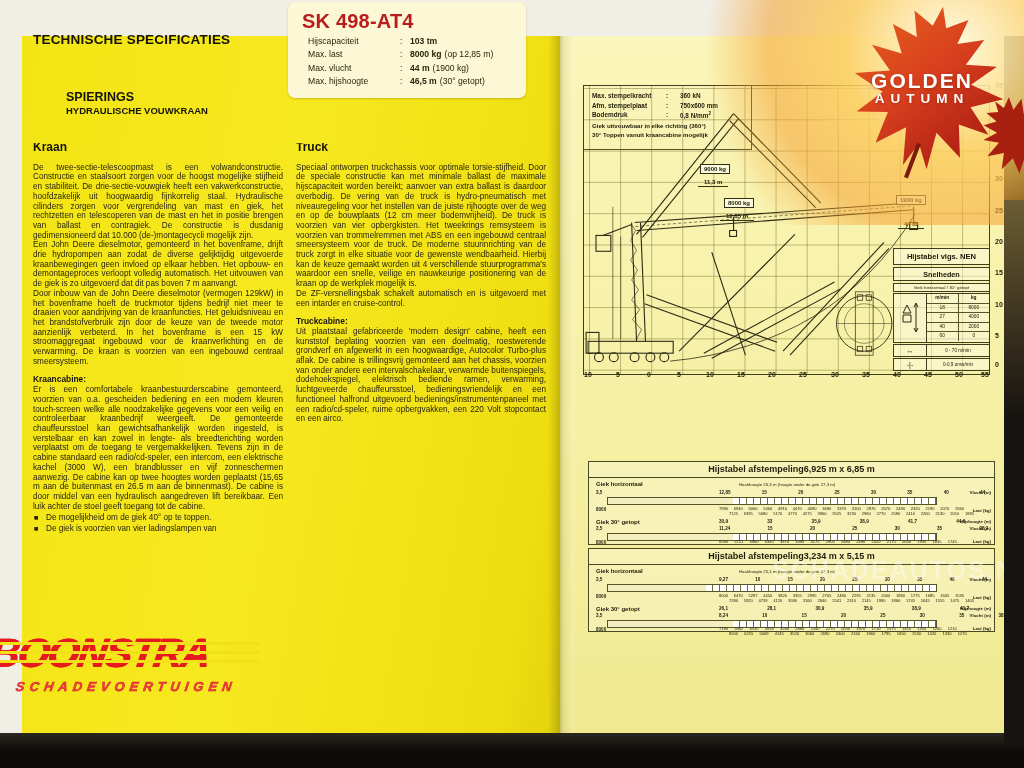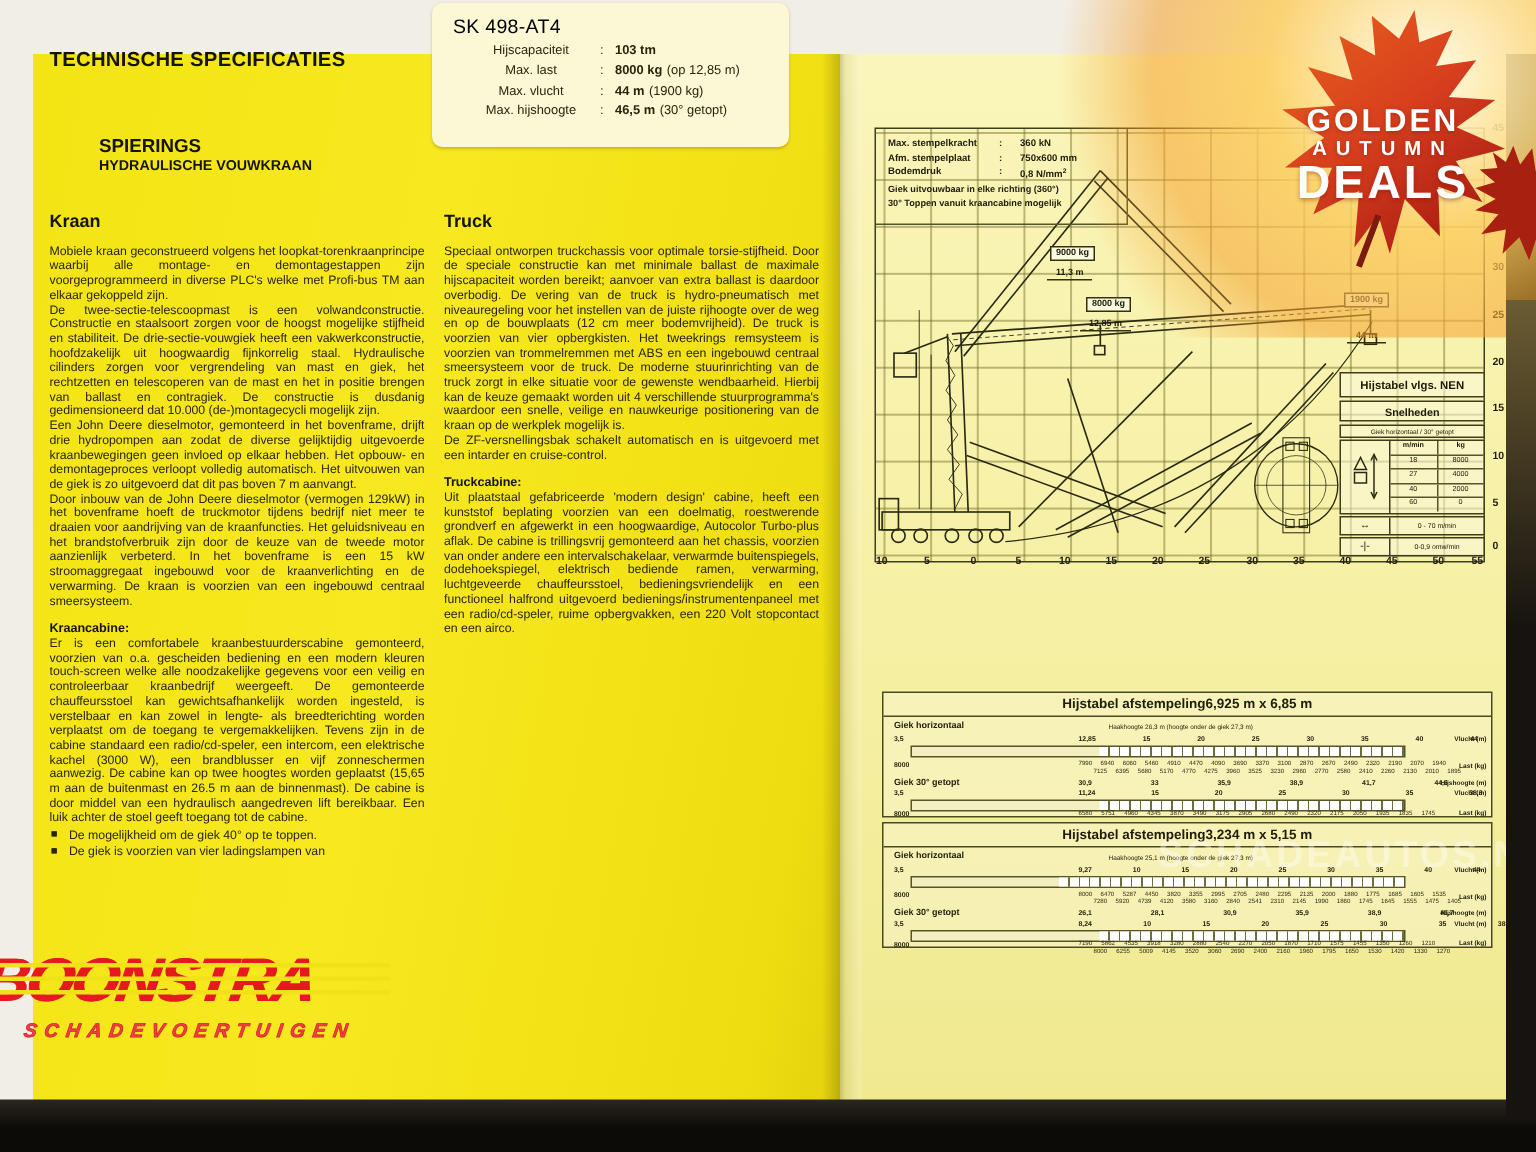--- a/index.html
+++ b/index.html
@@ -25,23 +25,23 @@
   .col{width:250px;color:#29250d;font-size:8.2px;line-height:9.7px;text-align:justify;}
   .col p{margin:0 0 9px 0;}
   .sec-h{font-weight:bold;font-size:12px;margin:0 0 10px 0;color:#161408;}
   .sub-h{font-weight:bold;font-size:8.4px;margin:0;color:#161408;}
   .bullets{margin:2px 0 0 0;padding:0;list-style:none;}
   .bullets li{position:relative;padding-left:13px;margin-bottom:1px;text-align:left;}
   .bullets .bm{position:absolute;left:1px;top:0;font-size:7px;}
   
   .spec-box{left:288px;top:2px;width:238px;height:96px;background:#fcf8d6;border-radius:7px;
     box-shadow:0 1px 2px rgba(120,100,0,.35);padding:8px 0 0 14px;box-sizing:border-box;}
-  .spec-box .model{font-weight:normal;font-size:13px;color:#000000;letter-spacing:.2px;}
+  .spec-box .model{font-weight:bold;font-size:20px;color:#b91c1c;letter-spacing:.2px;}
   .spec-row{display:flex;font-size:8.6px;color:#29250d;margin-top:3.2px;padding-left:6px;}
-  .spec-row .lab{width:92px;text-align:center;}
+  .spec-row .lab{width:92px;}
   .spec-row .sep{width:10px;}
   .spec-row b{font-weight:bold;}
   .spec-row .ext{margin-left:3px;}
   
   .logo{left:-10px;top:630px;width:300px;}
   .logo-name{font-style:italic;font-weight:900;font-size:41px;letter-spacing:-2px;
     color:#e6191f;transform:skewX(-8deg);white-space:nowrap;
     text-shadow:1px 0 #e6191f;}
   .logo-slit{position:absolute;left:0;width:270px;height:3px;background:#f1e118;}
   .logo-sub{font-style:italic;font-weight:bold;font-size:13px;letter-spacing:5px;
@@ -116,21 +116,20 @@
   <div class="abs page-left"></div>
   <div class="abs page-right"></div>
   <div class="abs fold"></div>
 
   <div class="abs h-main" style="left:33px;top:32px;">TECHNISCHE SPECIFICATIES</div>
   <div class="abs h-brand" style="left:66px;top:90px;">SPIERINGS</div>
   <div class="abs h-brand-sub" style="left:66px;top:105px;">HYDRAULISCHE VOUWKRAAN</div>
 
   <div class="abs col" style="left:33px;top:143px;height:585px;overflow:hidden;">
     <div class="sec-h">Kraan</div>
-    <p style="margin-bottom:0;">Mobiele kraan geconstrueerd volgens het loopkat-torenkraanprincipe waarbij alle montage- en demontagestappen zijn voorgeprogrammeerd in diverse PLC's welke met Profi-bus TM aan elkaar gekoppeld zijn.</p>
     <p style="margin-bottom:0;">De twee-sectie-telescoopmast is een volwandconstructie. Constructie en staalsoort zorgen voor de hoogst mogelijke stijfheid en stabiliteit. De drie-sectie-vouwgiek heeft een vakwerkconstructie, hoofdzakelijk uit hoogwaardig fijnkorrelig staal. Hydraulische cilinders zorgen voor vergrendeling van mast en giek, het rechtzetten en telescoperen van de mast en het in positie brengen van ballast en contragiek. De constructie is dusdanig gedimensioneerd dat 10.000 (de-)montagecycli mogelijk zijn.</p>
     <p style="margin-bottom:0;">Een John Deere dieselmotor, gemonteerd in het bovenframe, drijft drie hydropompen aan zodat de diverse gelijktijdig uitgevoerde kraanbewegingen geen invloed op elkaar hebben. Het opbouw- en demontageproces verloopt volledig automatisch. Het uitvouwen van de giek is zo uitgevoerd dat dit pas boven 7 m aanvangt.</p>
     <p>Door inbouw van de John Deere dieselmotor (vermogen 129kW) in het bovenframe hoeft de truckmotor tijdens bedrijf niet meer te draaien voor aandrijving van de kraanfuncties. Het geluidsniveau en het brandstofverbruik zijn door de keuze van de tweede motor aanzienlijk verbeterd. In het bovenframe is een 15 kW stroomaggregaat ingebouwd voor de kraanverlichting en de verwarming. De kraan is voorzien van een ingebouwd centraal smeersysteem.</p>
     <div class="sub-h">Kraancabine:</div>
     <p style="margin-bottom:2px;">Er is een comfortabele kraanbestuurderscabine gemonteerd, voorzien van o.a. gescheiden bediening en een modern kleuren touch-screen welke alle noodzakelijke gegevens voor een veilig en controleerbaar kraanbedrijf weergeeft. De gemonteerde chauffeursstoel kan gewichtsafhankelijk worden ingesteld, is verstelbaar en kan zowel in lengte- als breedterichting worden verplaatst om de toegang te vergemakkelijken. Tevens zijn in de cabine standaard een radio/cd-speler, een intercom, een elektrische kachel (3000 W), een brandblusser en vijf zonneschermen aanwezig. De cabine kan op twee hoogtes worden geplaatst (15,65 m aan de buitenmast en 26.5 m aan de binnenmast). De cabine is door middel van een hydraulisch aangedreven lift bereikbaar. Een luik achter de stoel geeft toegang tot de cabine.</p>
     <ul class="bullets">
       <li><span class="bm">■</span></li>
       <li><span class="bm">■</span><span>De mogelijkheid om de giek 40° op te toppen.</span></li>
       <li><span class="bm">■</span></li>
       <li><span class="bm">■</span><span>De giek is voorzien van vier ladingslampen van</span></li>
@@ -424,18 +423,17 @@
     </svg>
   </div>
   <div class="abs" style="left:975px;top:92px;width:90px;height:90px;transform:rotate(-35deg);">
     <svg width="90" height="90" viewBox="0 0 100 105">
       <path fill="#a8200f" d="M50 2 L54 14 L66 7 L62 22 L77 17 L69 33 L87 31 L74 44 L94 49 L76 57 L89 71 L71 68 L75 87 L59 75 L57 97 L50 83 L43 97 L41 75 L25 87 L29 68 L11 71 L24 57 L6 49 L26 44 L13 31 L31 33 L23 17 L38 22 L34 7 L46 14 Z"></path>
     </svg>
   </div>
   <div class="abs deals" style="left:862px;top:70px;width:120px;">
     <div class="l1">GOLDEN</div>
     <div class="l2">AUTUMN</div>
-    <div class="l3">DEALS</div>
   </div>
 
   <div class="abs bottom-strip"></div>
   <div class="abs right-dark"></div>
 </div>
 
 </body></html>

